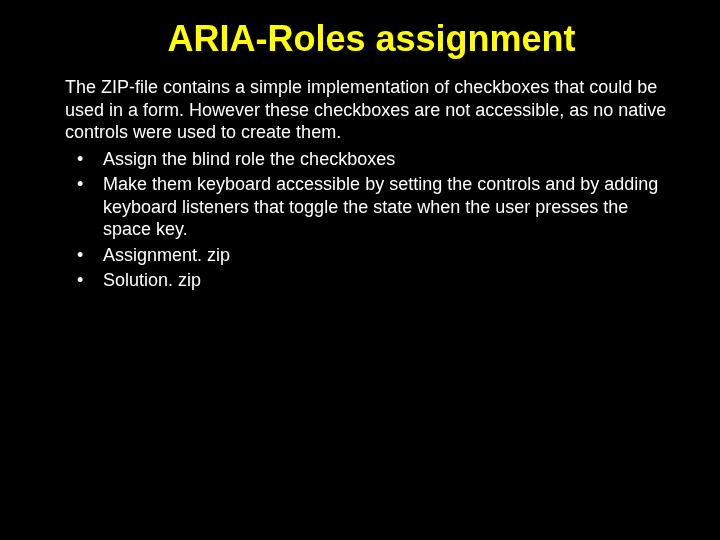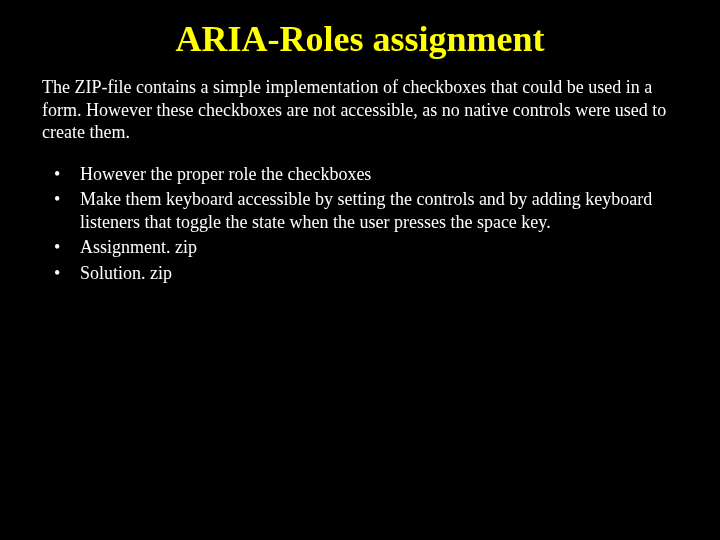--- a/index.html
+++ b/index.html
@@ -10,36 +10,35 @@
     body {
       width: 720px;
       height: 540px;
       background: #000000;
       font-family: Arial, Helvetica, sans-serif;
       overflow: hidden;
     }
     .slide {
       width: 100%;
       height: 100%;
-      padding: 18px 42px 20px 42px;
-      font-family: Liberation Serif, serif;
+      padding: 18px 42px 20px 65px;
     }
     .title {
       color: #ffff00;
       font-size: 36px;
       font-weight: bold;
       text-align: center;
       margin-bottom: 16px;
       letter-spacing: 0px;
     }
     .intro {
       color: #ffffff;
       font-size: 18px;
       line-height: 1.25;
-      margin-bottom: 19px;
+      margin-bottom: 4px;
     }
     .task {
       color: #ffffff;
       font-size: 18px;
       line-height: 1.25;
       margin-bottom: 22px;
     }
     .bullets {
       list-style: none;
       padding-left: 0;
@@ -61,18 +60,18 @@
       font-size: 18px;
     }
   </style>
 </head>
 <body>
 
 <div class="slide">
   <h1 class="title">ARIA-Roles assignment</h1>
   <p class="intro">The ZIP-file contains a simple implementation of checkboxes that could be used in a form. However these checkboxes are not accessible, as no native controls were used to create them.</p>
   <ul class="bullets">
-    <li>However the proper role the checkboxes</li>
+    <li>Assign the blind role the checkboxes</li>
     <li>Make them keyboard accessible by setting the controls and by adding keyboard listeners that toggle the state when the user presses the space key.</li>
     <li>Assignment. zip</li>
     <li>Solution. zip</li>
   </ul>
 </div>
 
 </body></html>

